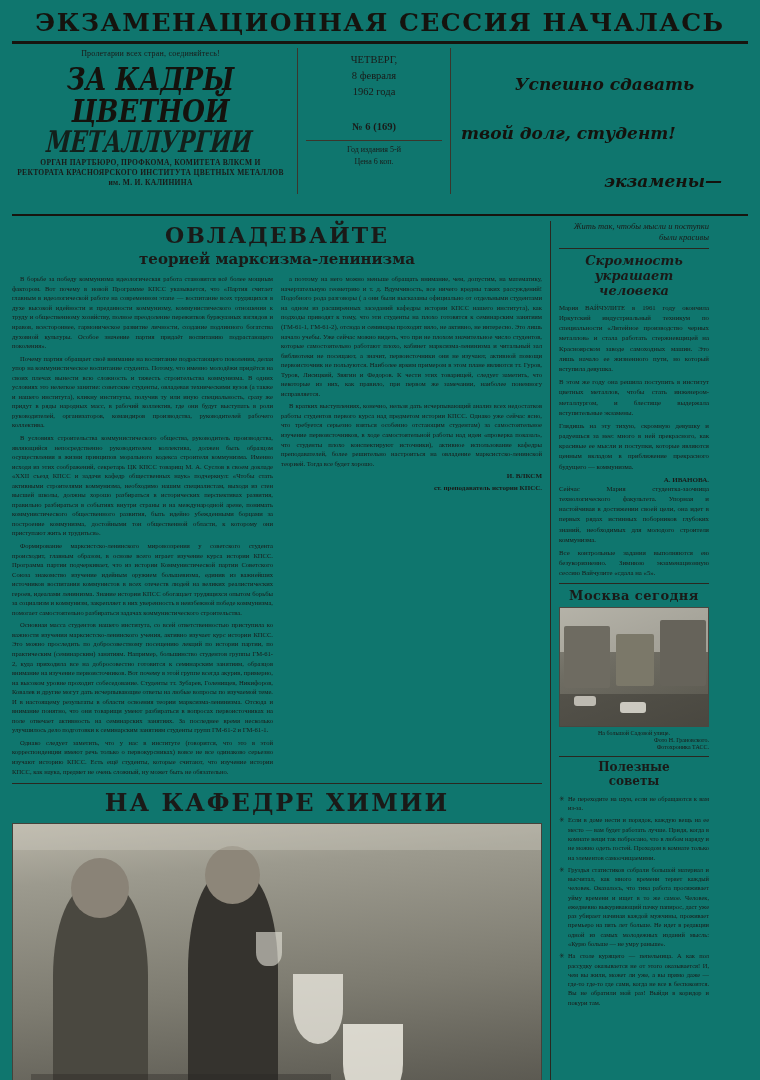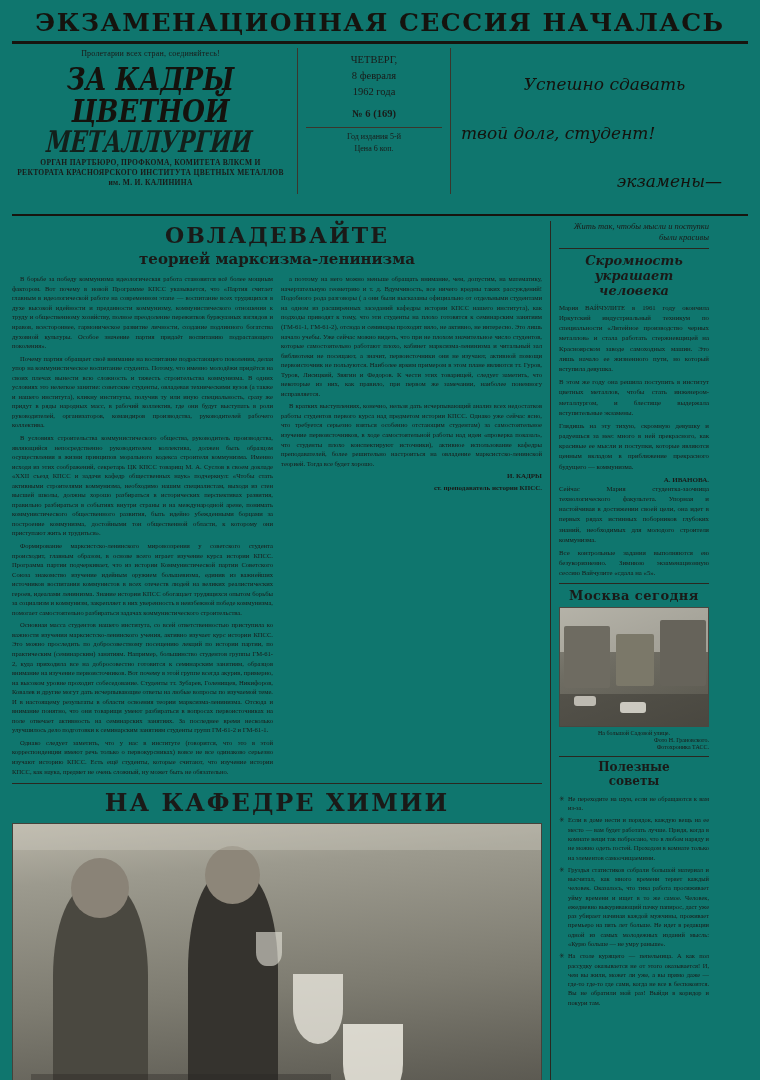--- a/index.html
+++ b/index.html
@@ -91,38 +91,38 @@
     border-left:1px solid #3a362c;
     border-right:1px solid #3a362c;
     padding:4px 6px;
     box-sizing:border-box;
     text-align:center;
     font-size:10.5px;
     line-height:1.5;
   }
   .mh-mid .issue{
     font-weight:bold;
-    margin-top:7px;
+    margin-top:20px;
   }
   .mh-mid .sep{
     border-top:1px solid #3a362c;
     margin:5px 2px 3px 2px;
   }
   .mh-mid .small{font-size:8px;}
   .mh-right{
     flex:1;
     padding-left:10px;
     display:flex;
     flex-direction:column;
     justify-content:center;
   }
   .mh-right .l{
     font-family:"DejaVu Serif", serif;
     font-style:italic;
-    font-weight:normal;
+    font-weight:bold;
     font-size:17px;
     line-height:1.45;
     color:#14120d;
     margin-top:24px;
   }
   .mh-right .l1{text-align:center;}
   .mh-right .l2{text-align:right;padding-right:26px;}
   .mh-right .l3{text-align:left;}
   
   .content{
@@ -299,21 +299,21 @@
           <p class="body">В борьбе за победу коммунизма идеологическая работа становится всё более мощным фактором. Вот почему в новой Программе КПСС указывается, что «Партия считает главным в идеологической работе на современном этапе — воспитание всех трудящихся в духе высокой идейности и преданности коммунизму, коммунистического отношения к труду и общественному хозяйству, полное преодоление пережитков буржуазных взглядов и нравов, всестороннее, гармоническое развитие личности, создание подлинного богатства духовной культуры. Особое значение партия придаёт воспитанию подрастающего поколения».</p>
           <p class="body">Почему партия обращает своё внимание на воспитание подрастающего поколения, делая упор на коммунистическое воспитание студента. Потому, что именно молодёжи придётся на своих плечах вынести всю сложность и тяжесть строительства коммунизма. В одних условиях это нелегкое занятие: советские студенты, овладевая техническими вузов (а также и нашего института), кликну институты, получив ту или иную специальность, сразу же придут в ряды народных масс, в рабочий коллектив, где они будут выступать в роли руководителей, организаторов, командиров производства, руководителей рабочего коллектива.</p>
           <p class="body">В условиях строительства коммунистического общества, руководитель производства, являющийся непосредственно руководителем коллектива, должен быть образцом осуществления в жизни принципов морального кодекса строителя коммунизма. Именно исходя из этих соображений, секретарь ЦК КПСС товарищ М. А. Суслов в своем докладе «XXII съезд КПСС и задачи кафедр общественных наук» подчеркнул: «Чтобы стать активными строителями коммунизма, необходимо нашим специалистам, выходя из стен высшей школы, должны хорошо разбираться в исторических перспективах развития, правильно разбираться в событиях внутри страны и на международной арене, понимать коммунистического общественного развития, быть идейно убежденными борцами за построение коммунизма, достойными тон общественной области, к которому они приступают жить и трудиться».</p>
           <p class="body">Формирование марксистско-ленинского мировоззрения у советского студента происходит, главным образом, в основе всего играет изучение курса истории КПСС. Программа партии подчеркивает, что из истории Коммунистической партии Советского Союза знакомство изучение идейным оружием большевизма, единив из важнейших источников воспитания коммунистов в всех отечеств людей на великих реалистических героев, идеалами ленинизма. Знание истории КПСС обогащает трудящихся опытом борьбы за социализм и коммунизм, закрепляет в них уверенность в неизбежной победе коммунизма, помогает самостоятельно разбираться задачах коммунистического строительства.</p>
           <p class="body">Основная масса студентов нашего института, со всей ответственностью приступила ко важности изучения марксистско-ленинского учения, активно изучает курс истории КПСС. Это можно проследить по добросовестному посещению лекций по истории партии, по практическим (семинарским) занятиям. Например, большинство студентов группы ГМ-61-2, куда приходила все на добросовестно готовится к семинарским занятиям, образцов внимание на изучение первоисточников. Вот почему в этой группе всегда акурив, примерно, на высоком уровне проходит собеседование. Студенты тт. Зубарев, Голенищев, Никифоров, Ковалев и другие могут дать исчерпывающие ответы на любые вопросы по изучаемой теме. И в настоящему результаты в области освоения теории марксизма-ленинизма. Отсюда и внимание понятно, что они товарищи умеют разбираться в вопросах первоисточниках на поле отвечает активность на семинарских занятиях. За последнее время несколько улучшилось дело подготовки к семинарским занятиям студенты групп ГМ-61-2 и ГМ-61-1.</p>
           <p class="body">Однако следует заметить, что у нас в институте (говорится, что это в этой корреспонденции имеют речь только о первокурсниках) вовсе не все одинаково серьезно изучают историю КПСС. Есть ещё студенты, которые считают, что изучение истории КПСС, как наука, предмет не очень сложный, ну может быть не обязательно.</p>
         </div>
         <div>
           <p class="body">а поэтому на него можно меньше обращать внимание, чем, допустим, на математику, начертательную геометрию и т. д. Вдумчивость, все ничего вредны таких рассуждений! Подобного рода разговоры ( а они были высказаны официально от отдельными студентами на одном из расширенных заседаний кафедры истории КПСС нашего института), как подходы приводят к тому, что эти студенты на плохо готовятся к семинарским занятиям (ГМ-61-1, ГМ-61-2), отсюда и семинары проходят вяло, не активно, не интересно. Это лишь начало учебы. Уже сейчас можно видеть, что при не плохом значительное число студентов, которые самостоятельно работают плохо, кабинет марксизма-ленинизма и читальный зал библиотеки не посещают, а значит, первоисточники они не изучают, активной помощи первоисточник не пользуются. Наиболее ярким примером в этом плане являются тт. Гуров, Туров, Лисицкий, Звягин и Федоров. К чести этих товарищей, следует заметить, что некоторые из них, как правило, при первом же замечании, наиболее понемногу исправляется.</p>
           <p class="body">В кратких выступлениях, конечно, нельзя дать исчерпывающий анализ всех недостатков работы студентов первого курса над предметом истории КПСС. Однако уже сейчас ясно, что требуется серьезно взяться особенно отстающим студентам) за самостоятельное изучение первоисточников, в ходе самостоятельной работы над идеи «проверка показал», что студенты плохо конспектируют источники), активное использование кафедры преподавателей, более решительно настроиться на овладение марксистско-ленинской теорией. Тогда все будет хорошо.</p>
-          <div class="sig">И. КАДРЫ</div>
+          <div class="sig">И. ВЛКСМ</div>
           <div class="sig role">ст. преподаватель истории КПСС.</div>
         </div>
       </div>
 
       <div class="rule"></div>
       <div class="feature-title">НА КАФЕДРЕ ХИМИИ</div>
       <div class="feature-photo">
         <div class="ph-fig" style="left:40px;top:60px;width:95px;height:230px;background:#4a4840;"></div>
         <div class="ph-fig" style="left:58px;top:34px;width:58px;height:60px;border-radius:50%;background:#8a8377;"></div>
         <div class="ph-fig" style="left:175px;top:48px;width:90px;height:245px;background:#35332e;"></div>

